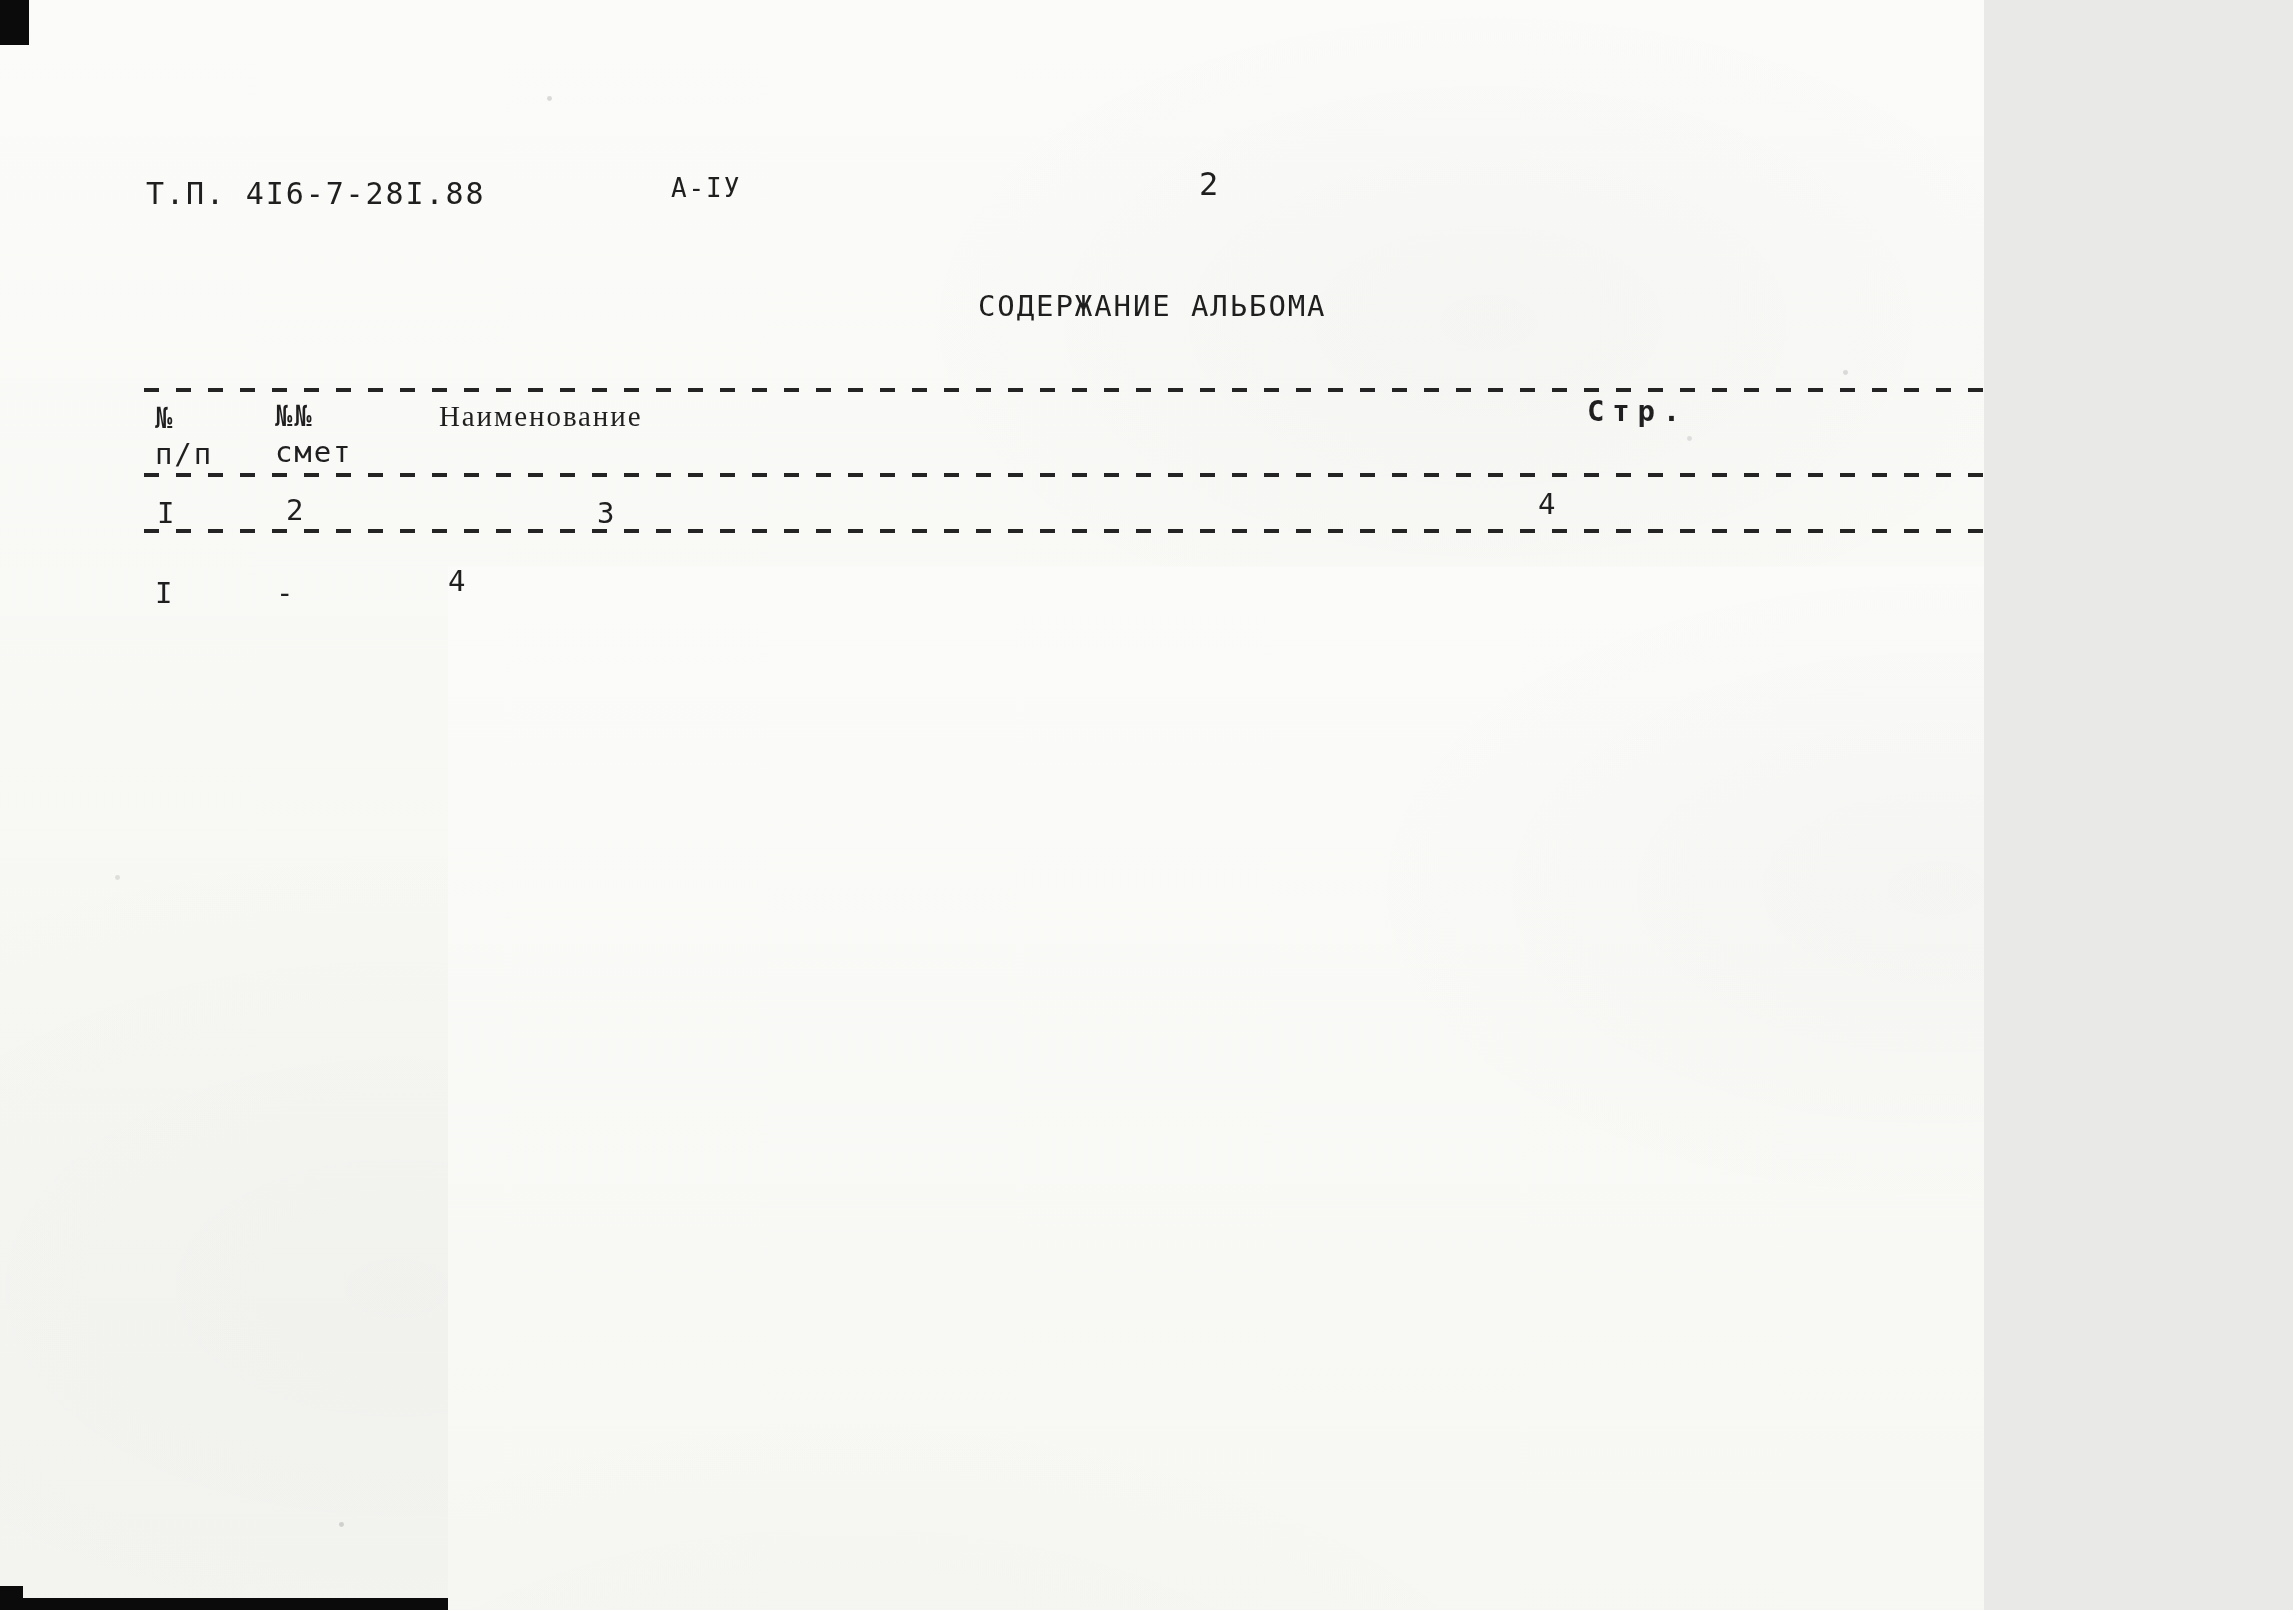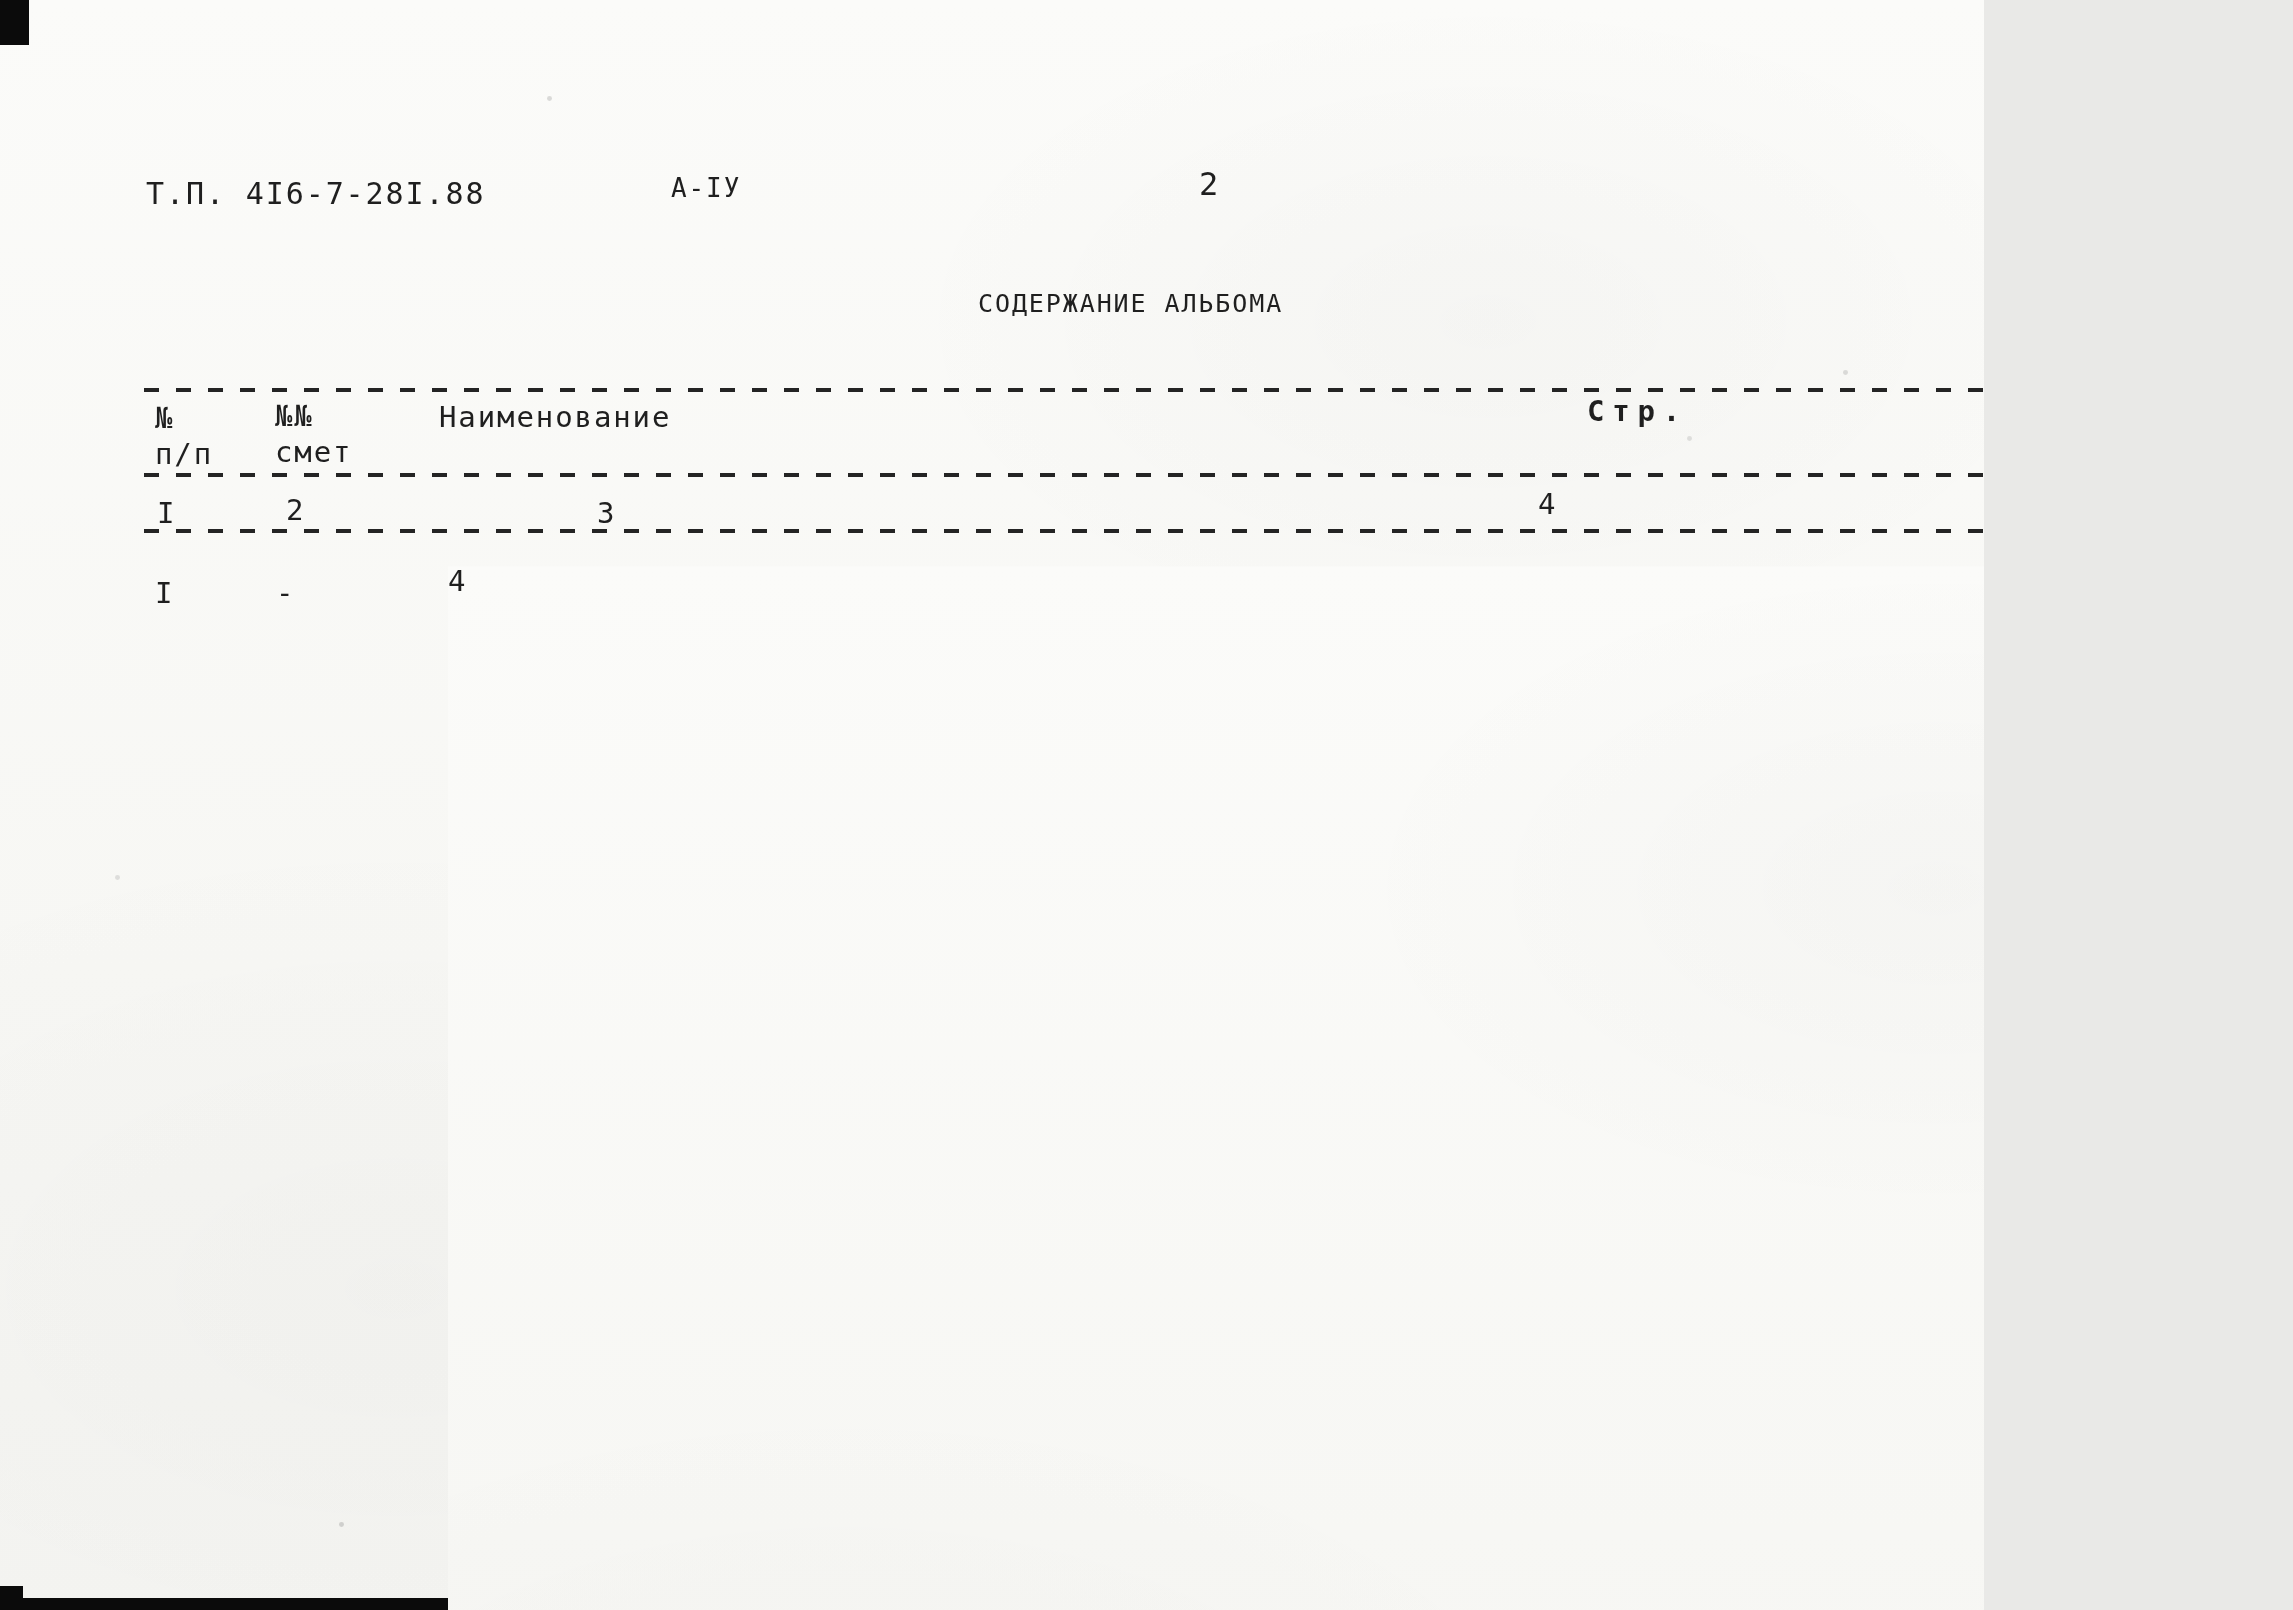--- a/index.html
+++ b/index.html
@@ -54,31 +54,31 @@
 
   <div class="artifact" style="left:0;top:0;width:29px;height:45px;"></div>
   <div class="artifact" style="left:0;bottom:0;width:23px;height:25px;"></div>
   <div class="artifact" style="left:21.3px;right:0;bottom:0;height:12.6px;"></div>
   <div class="noise"></div>
 
   <div class="abs" style="left:146px;top:176px;font-size:30px;">Т.П. 4I6-7-28I.88</div>
   <div class="abs" style="left:671px;top:173px;font-size:26px;">А-IУ</div>
   <div class="abs" style="left:1199px;top:165px;font-size:32px;">2</div>
 
-  <div class="abs" style="left:978px;top:289px;font-size:25px;">СОДЕРЖАНИЕ АЛЬБОМА</div>
+  <div class="abs" style="left:978px;top:289px;font-size:29px;">СОДЕРЖАНИЕ АЛЬБОМА</div>
 
   <div class="dash" style="top:388px;"></div>
   <div class="dash" style="top:473px;"></div>
   <div class="dash" style="top:529px;"></div>
 
   <div class="abs two-line" style="left:155px;top:400px;">№
 п/п</div>
   <div class="abs two-line" style="left:275px;top:398px;">№№
 смет</div>
-  <div class="abs" style="left:439px;top:400px;">Наименование</div>
+  <div class="abs" style="left:439px;top:400px;font-family:Liberation Serif, serif;">Наименование</div>
   <div class="abs strp" style="left:1587px;top:394px;font-weight:bold;">Стр.</div>
 
   <div class="abs" style="left:157px;top:496px;">I</div>
   <div class="abs" style="left:286px;top:493px;">2</div>
   <div class="abs" style="left:597px;top:496px;">3</div>
   <div class="abs" style="left:1538px;top:487px;">4</div>
 
   <div class="rows">
 
     <div class="row" style="margin-bottom:27px;">

